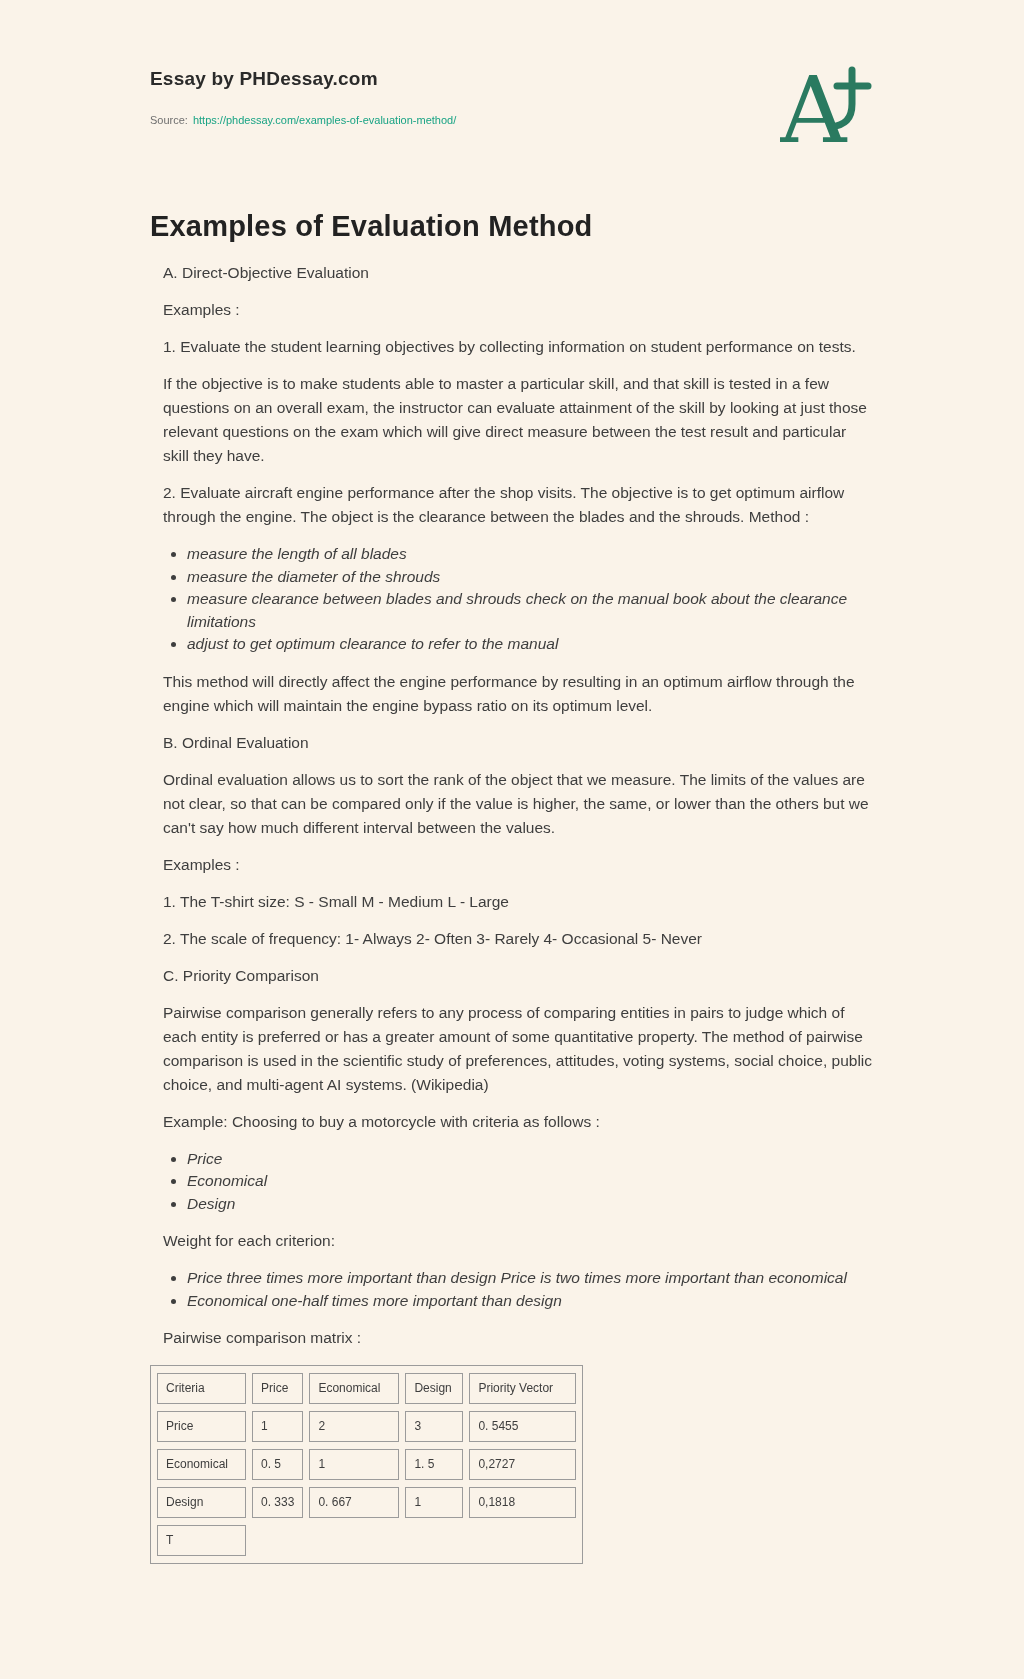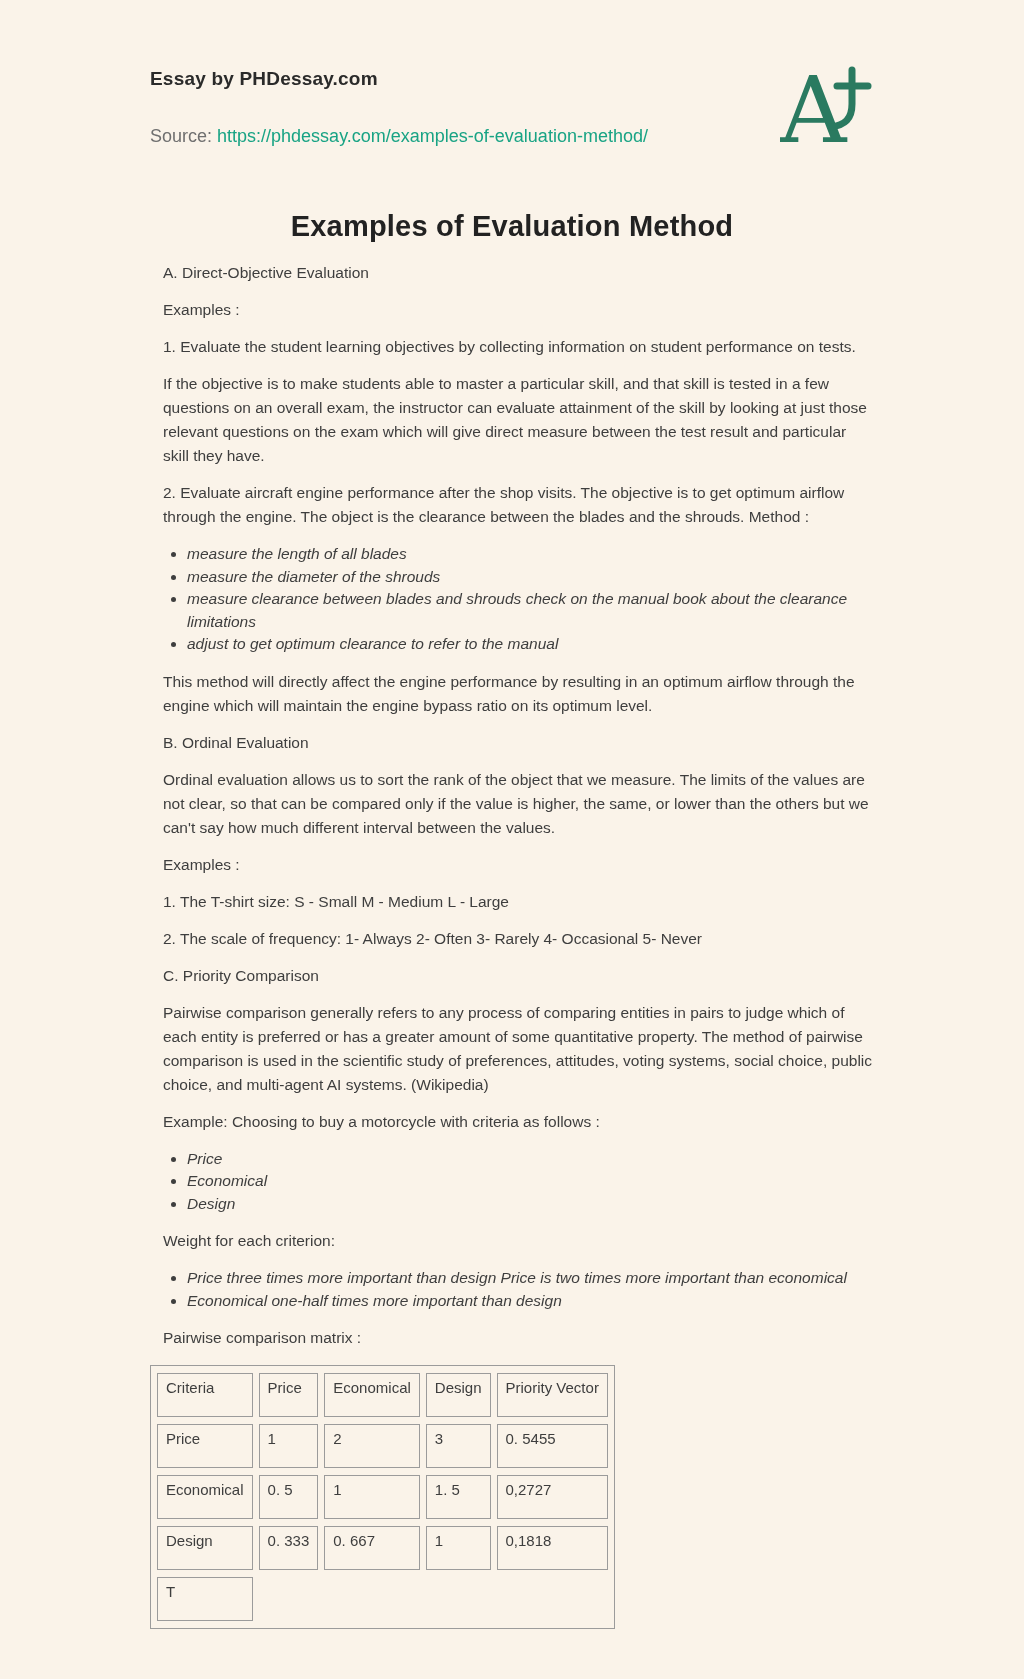--- a/index.html
+++ b/index.html
@@ -14,27 +14,27 @@
   .page {
     width: 908px;
     min-height: 1679px;
     background: #faf3e9;
     margin: 0 auto;
   }
   .content { padding: 68px 92px 60px 92px; }
 
   .header { display: flex; justify-content: space-between; align-items: flex-start; }
   .site-title { font-size: 19px; font-weight: bold; color: #2a2a2a; letter-spacing: 0.2px; }
-  .source-line { margin-top: 36px; font-size: 18px; color: #6f6f6f; }
+  .source-line { margin-top: 24px; font-size: 11px; color: #6f6f6f; }
   .source-link { color: #18a384; text-decoration: none; margin-left: 5px; }
   .logo { margin-top: -6px; margin-right: 2px; }
 
   .article-title {
     font-size: 29px; font-weight: bold; color: #222;
-    margin: 56px 0 18px 0; letter-spacing: 0.2px; text-align: center;
+    margin: 56px 0 18px 0; letter-spacing: 0.2px;
   }
   .para {
     font-size: 15.5px; line-height: 24px;
     margin: 13px 0 0 13px; max-width: 782px;
   }
   .article-title + .para { margin-top: 18px; }
 
   ul.bullet-list {
     margin: 14px 0 14px 0; padding-left: 37px; max-width: 770px; font-style: italic;
   }
@@ -43,22 +43,22 @@
   }
 
   .table-wrap {
     display: inline-block;
     border: 1px solid #9b9b9b;
     margin-top: 15px;
   }
   table.matrix { border-collapse: separate; border-spacing: 6px 7px; }
   table.matrix td {
     border: 1px solid #9b9b9b;
-    padding: 5px 8px 19px 8px;
-    font-size: 15px; line-height: 18px;
+    padding: 5px 8px 6px 8px;
+    font-size: 12px; line-height: 18px;
     color: #3e3e3e; white-space: nowrap;
     vertical-align: middle;
   }
   td.c1 { min-width: 89px; }
   td.c2 { min-width: 48px; }
   td.c3 { min-width: 90px; }
   td.c4 { min-width: 58px; }
   td.c5 { min-width: 107px; }
 </style>
 </head>

